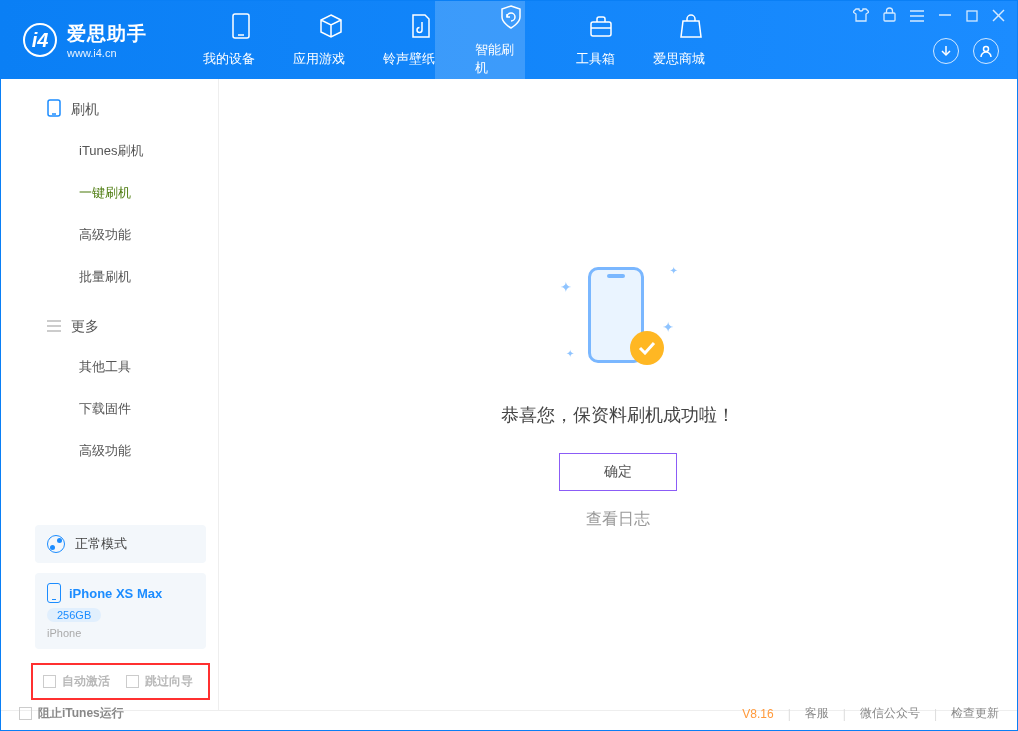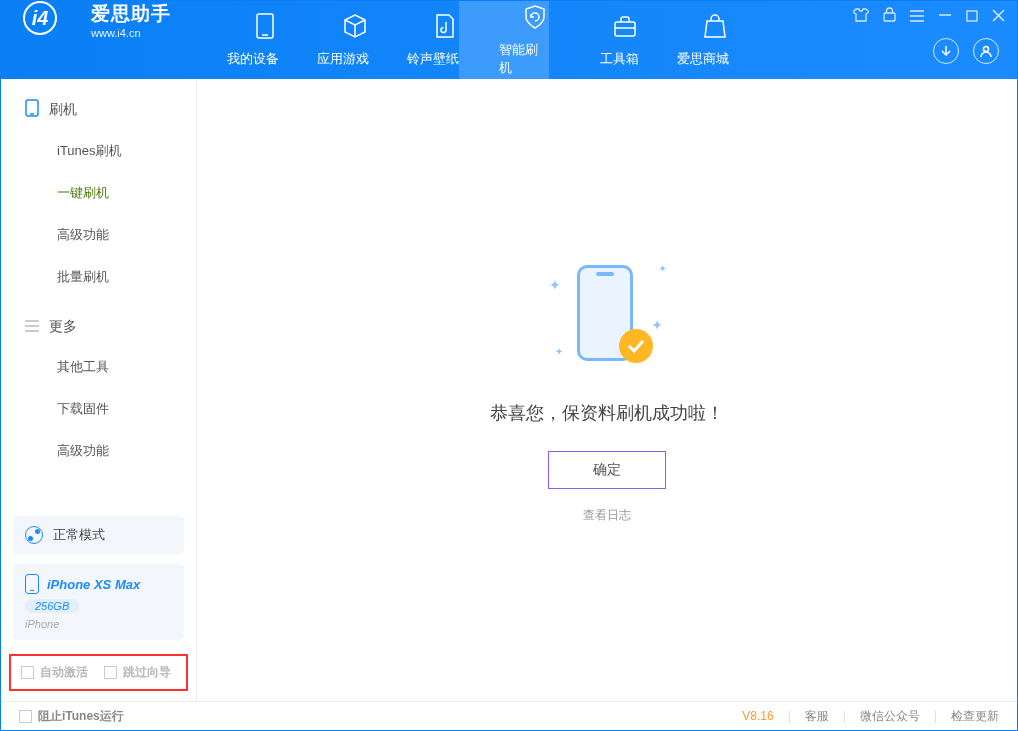--- a/index.html
+++ b/index.html
@@ -1,65 +1,65 @@
 <!DOCTYPE html>
 <html><head>
 <meta charset="utf-8">
 <style>
 * { margin: 0; padding: 0; box-sizing: border-box; font-family: "Microsoft YaHei", Arial, sans-serif; }
 body { background: #fff; }
 .window { width: 1018px; height: 731px; border: 1px solid #0a7ff5; display: flex; flex-direction: column; background: #fff; }
 .titlebar { height: 78px; background: linear-gradient(to right, #0a7ff5, #1b8cff); display: flex; align-items: stretch; color: #fff; }
-.logo-area { display: flex; padding: 0 18px 0 22px; gap: 24px; }
+.logo-area { display: flex; align-items: center; padding: 0 18px 0 22px; }
 .logo-icon { width: 34px; height: 34px; border: 2.5px solid #fff; border-radius: 50%; display: flex; align-items: center; justify-content: center; font-weight: bold; font-size: 20px; font-style: italic; margin-right: 10px; color: #fff; }
 .logo-text { display: flex; flex-direction: column; }
 .logo-title { font-size: 19px; font-weight: bold; letter-spacing: 1px; }
 .logo-sub { font-size: 11px; opacity: .9; }
 .nav-tabs { display: flex; align-items: stretch; }
 .nav-tab { width: 90px; display: flex; flex-direction: column; align-items: flex-end; justify-content: center; gap: 10px; cursor: pointer; font-size: 13px; }
 .nav-tab.active { background: rgba(255,255,255,.18); padding-left: 40px; }
 .nav-tab .icon { width: 28px; height: 28px; display: flex; align-items: center; justify-content: center; }
 .nav-tab svg { stroke: #fff; fill: none; }
 .titlebar-right { margin-left: auto; display: flex; flex-direction: column; align-items: flex-end; padding: 6px 12px 0 0; }
 .win-controls { display: flex; gap: 14px; align-items: center; }
 .win-controls span, .win-controls svg { cursor: pointer; opacity: .9; }
 .account-icons { display: flex; gap: 14px; margin-top: 12px; margin-right: 6px; }
 .circ-btn { width: 26px; height: 26px; border: 1.5px solid rgba(255,255,255,.8); border-radius: 50%; display: flex; align-items: center; justify-content: center; cursor: pointer; }
-.body-area { flex: 1; display: flex; min-height: 0; }
+.body-area { flex: 1; display: flex; min-height: 0; margin-left: 22px; }
 .sidebar { width: 196px; border-right: 1px solid #eee; display: flex; flex-direction: column; }
 .side-group-title { display: flex; align-items: center; gap: 10px; padding: 20px 0 10px 24px; color: #555; font-size: 14px; }
 .side-item { padding: 12px 0 12px 56px; font-size: 13px; color: #555; cursor: pointer; }
 .side-item.active { color: #4d7c0f; }
 .device-box { margin: auto 12px 0 12px; }
 .mode-row { background: #f3f7fb; border-radius: 4px; padding: 10px 12px; display: flex; align-items: center; gap: 10px; color: #444; font-size: 13px; margin-bottom: 10px; }
 .mode-icon { width: 18px; height: 18px; border: 1.5px solid #1b8cff; border-radius: 50%; position: relative; }
 .mode-icon::after { content: ""; position: absolute; width: 5px; height: 5px; background: #1b8cff; border-radius: 50%; top: 2px; right: 2px; }
 .mode-icon::before { content: ""; position: absolute; width: 5px; height: 5px; background: #1b8cff; border-radius: 50%; bottom: 2px; left: 2px; }
-.dev-row { background: #f3f7fb; border-radius: 4px; padding: 10px 12px; display: flex; flex-direction: column; gap: 5px; margin-bottom: 14px; font-style: italic; }
+.dev-row { background: #f3f7fb; border-radius: 4px; padding: 10px 12px; display: flex; flex-direction: column; gap: 5px; margin-bottom: 14px; }
 .dev-name { display: flex; align-items: center; gap: 8px; color: #1b8cff; font-weight: bold; font-size: 13px; }
 .dev-phone-icon { width: 14px; height: 20px; border: 1.5px solid #1b8cff; border-radius: 3px; position: relative; }
 .dev-phone-icon::after { content: ""; position: absolute; bottom: 2px; left: 50%; width: 4px; height: 1.5px; background: #1b8cff; transform: translateX(-50%); }
 .dev-storage { display: inline-block; background: #e1effd; color: #1b8cff; border-radius: 10px; padding: 1px 10px; font-size: 11px; width: fit-content; }
 .dev-type { color: #aaa; font-size: 11px; }
 .options-box { border: 2px solid #ff3030; padding: 8px 10px; margin: 0 8px 10px 8px; display: flex; gap: 16px; }
 .chk { display: flex; align-items: center; gap: 6px; color: #b8b8b8; font-size: 12px; cursor: pointer; font-weight: bold; }
 .chk-box { width: 13px; height: 13px; border: 1px solid #ccc; }
 .main { flex: 1; position: relative; display: flex; flex-direction: column; align-items: center; justify-content: center; }
 .success-ill { position: relative; width: 120px; height: 120px; margin-bottom: 24px; }
 .phone-outline { position: absolute; left: 30px; top: 8px; width: 56px; height: 96px; border: 3px solid #7ab7ff; border-radius: 10px; background: #eaf4ff; }
 .phone-outline::before { content: ""; position: absolute; top: 4px; left: 50%; width: 18px; height: 4px; background: #7ab7ff; border-radius: 2px; transform: translateX(-50%); }
 .badge { position: absolute; right: 14px; bottom: 14px; width: 34px; height: 34px; background: #ffb723; border-radius: 50%; display: flex; align-items: center; justify-content: center; }
 .badge svg { stroke: #fff; stroke-width: 3; fill: none; }
 .spark { position: absolute; color: #8fc4ff; font-size: 14px; }
 .s1 { left: 2px; top: 20px; } .s2 { left: 8px; bottom: 20px; font-size: 10px; }
 .s3 { right: 0; top: 6px; font-size: 10px; } .s4 { right: 4px; bottom: 44px; }
 .success-msg { font-size: 18px; color: #444; margin-bottom: 26px; }
 .ok-btn { border: 1px solid #8b5cf6; background: #fff; padding: 9px 44px; font-size: 14px; color: #555; cursor: pointer; margin-bottom: 18px; }
-.view-log { color: #999; font-size: 12px; cursor: pointer; }
-.statusbar { height: 20px; border-top: 1px solid #eee; display: flex; align-items: center; padding: 14px 18px; font-size: 12px; color: #888; }
+.view-log { color: #999; font-size: 16px; cursor: pointer; }
+.statusbar { height: 20px; border-top: 1px solid #eee; display: flex; align-items: flex-end; padding: 8px 18px; font-size: 12px; color: #888; }
 .statusbar .chk { color: #888; }
 .statusbar .right { margin-left: auto; display: flex; align-items: center; gap: 14px; }
 .statusbar .sep { color: #ddd; }
 .ver { color: #ff9a3c; }
 .st-link { color: #888; cursor: pointer; }
 </style>
 </head>
 <body>
 
 <div class="window">

